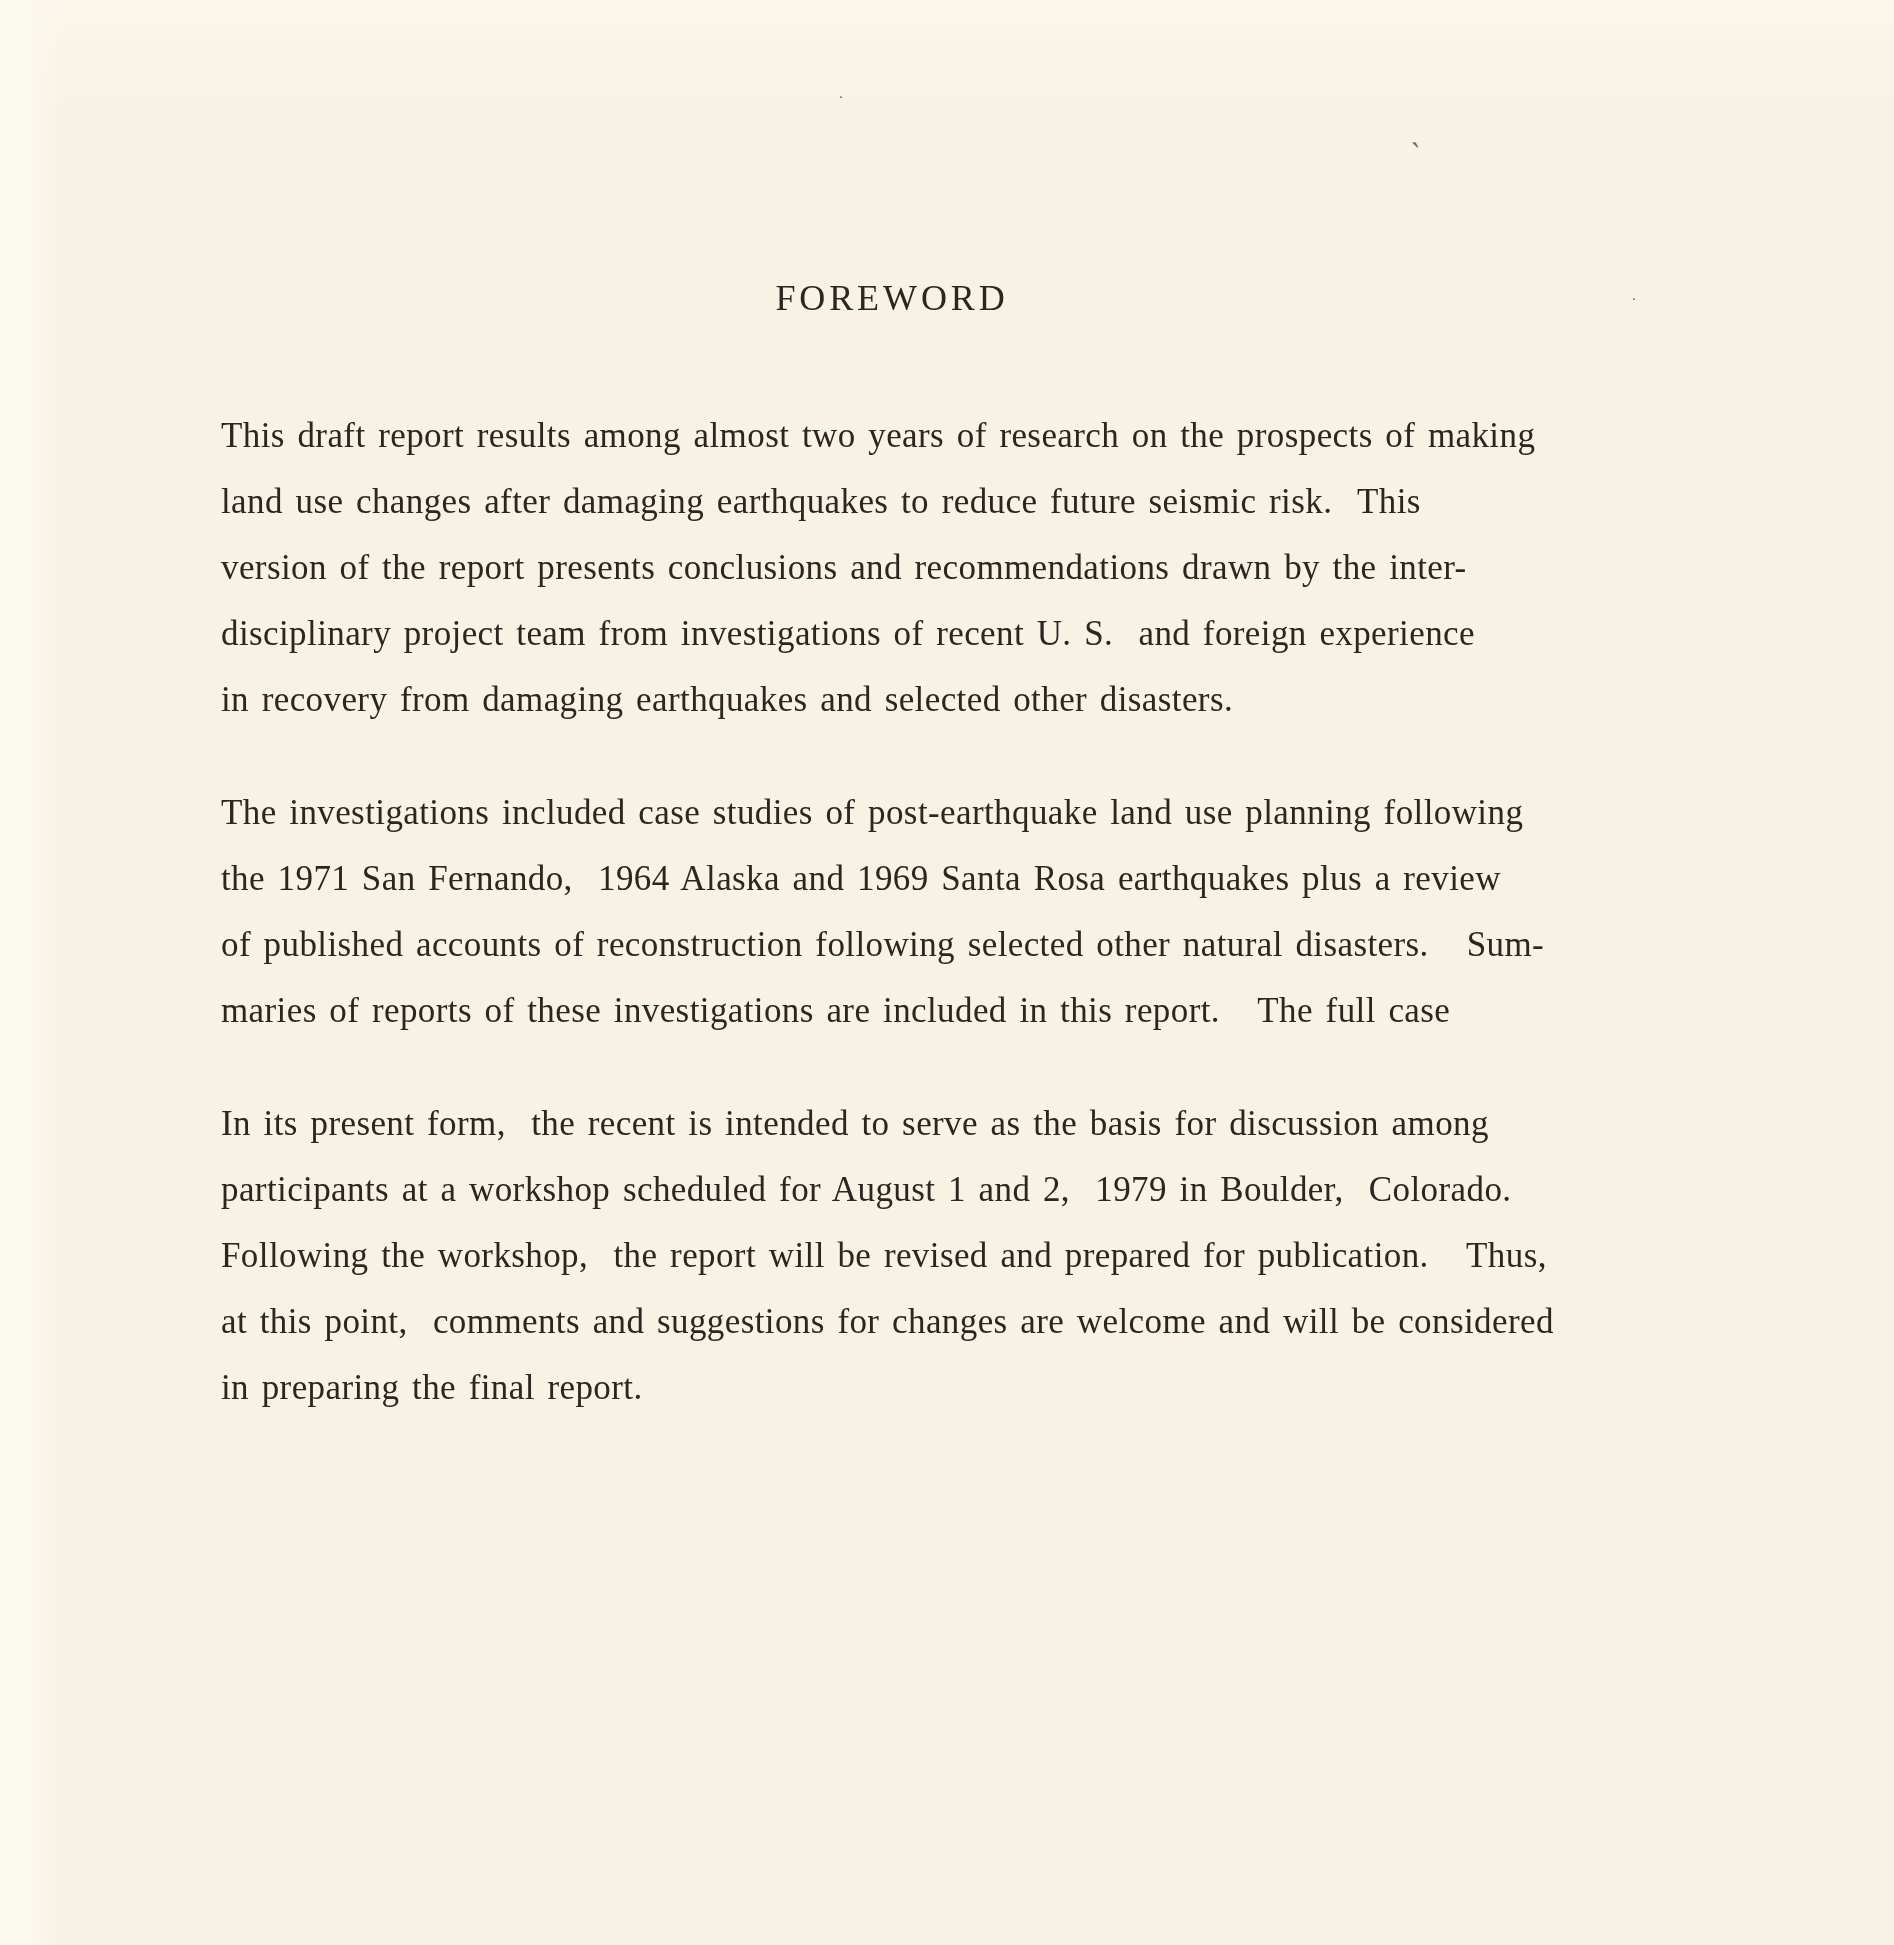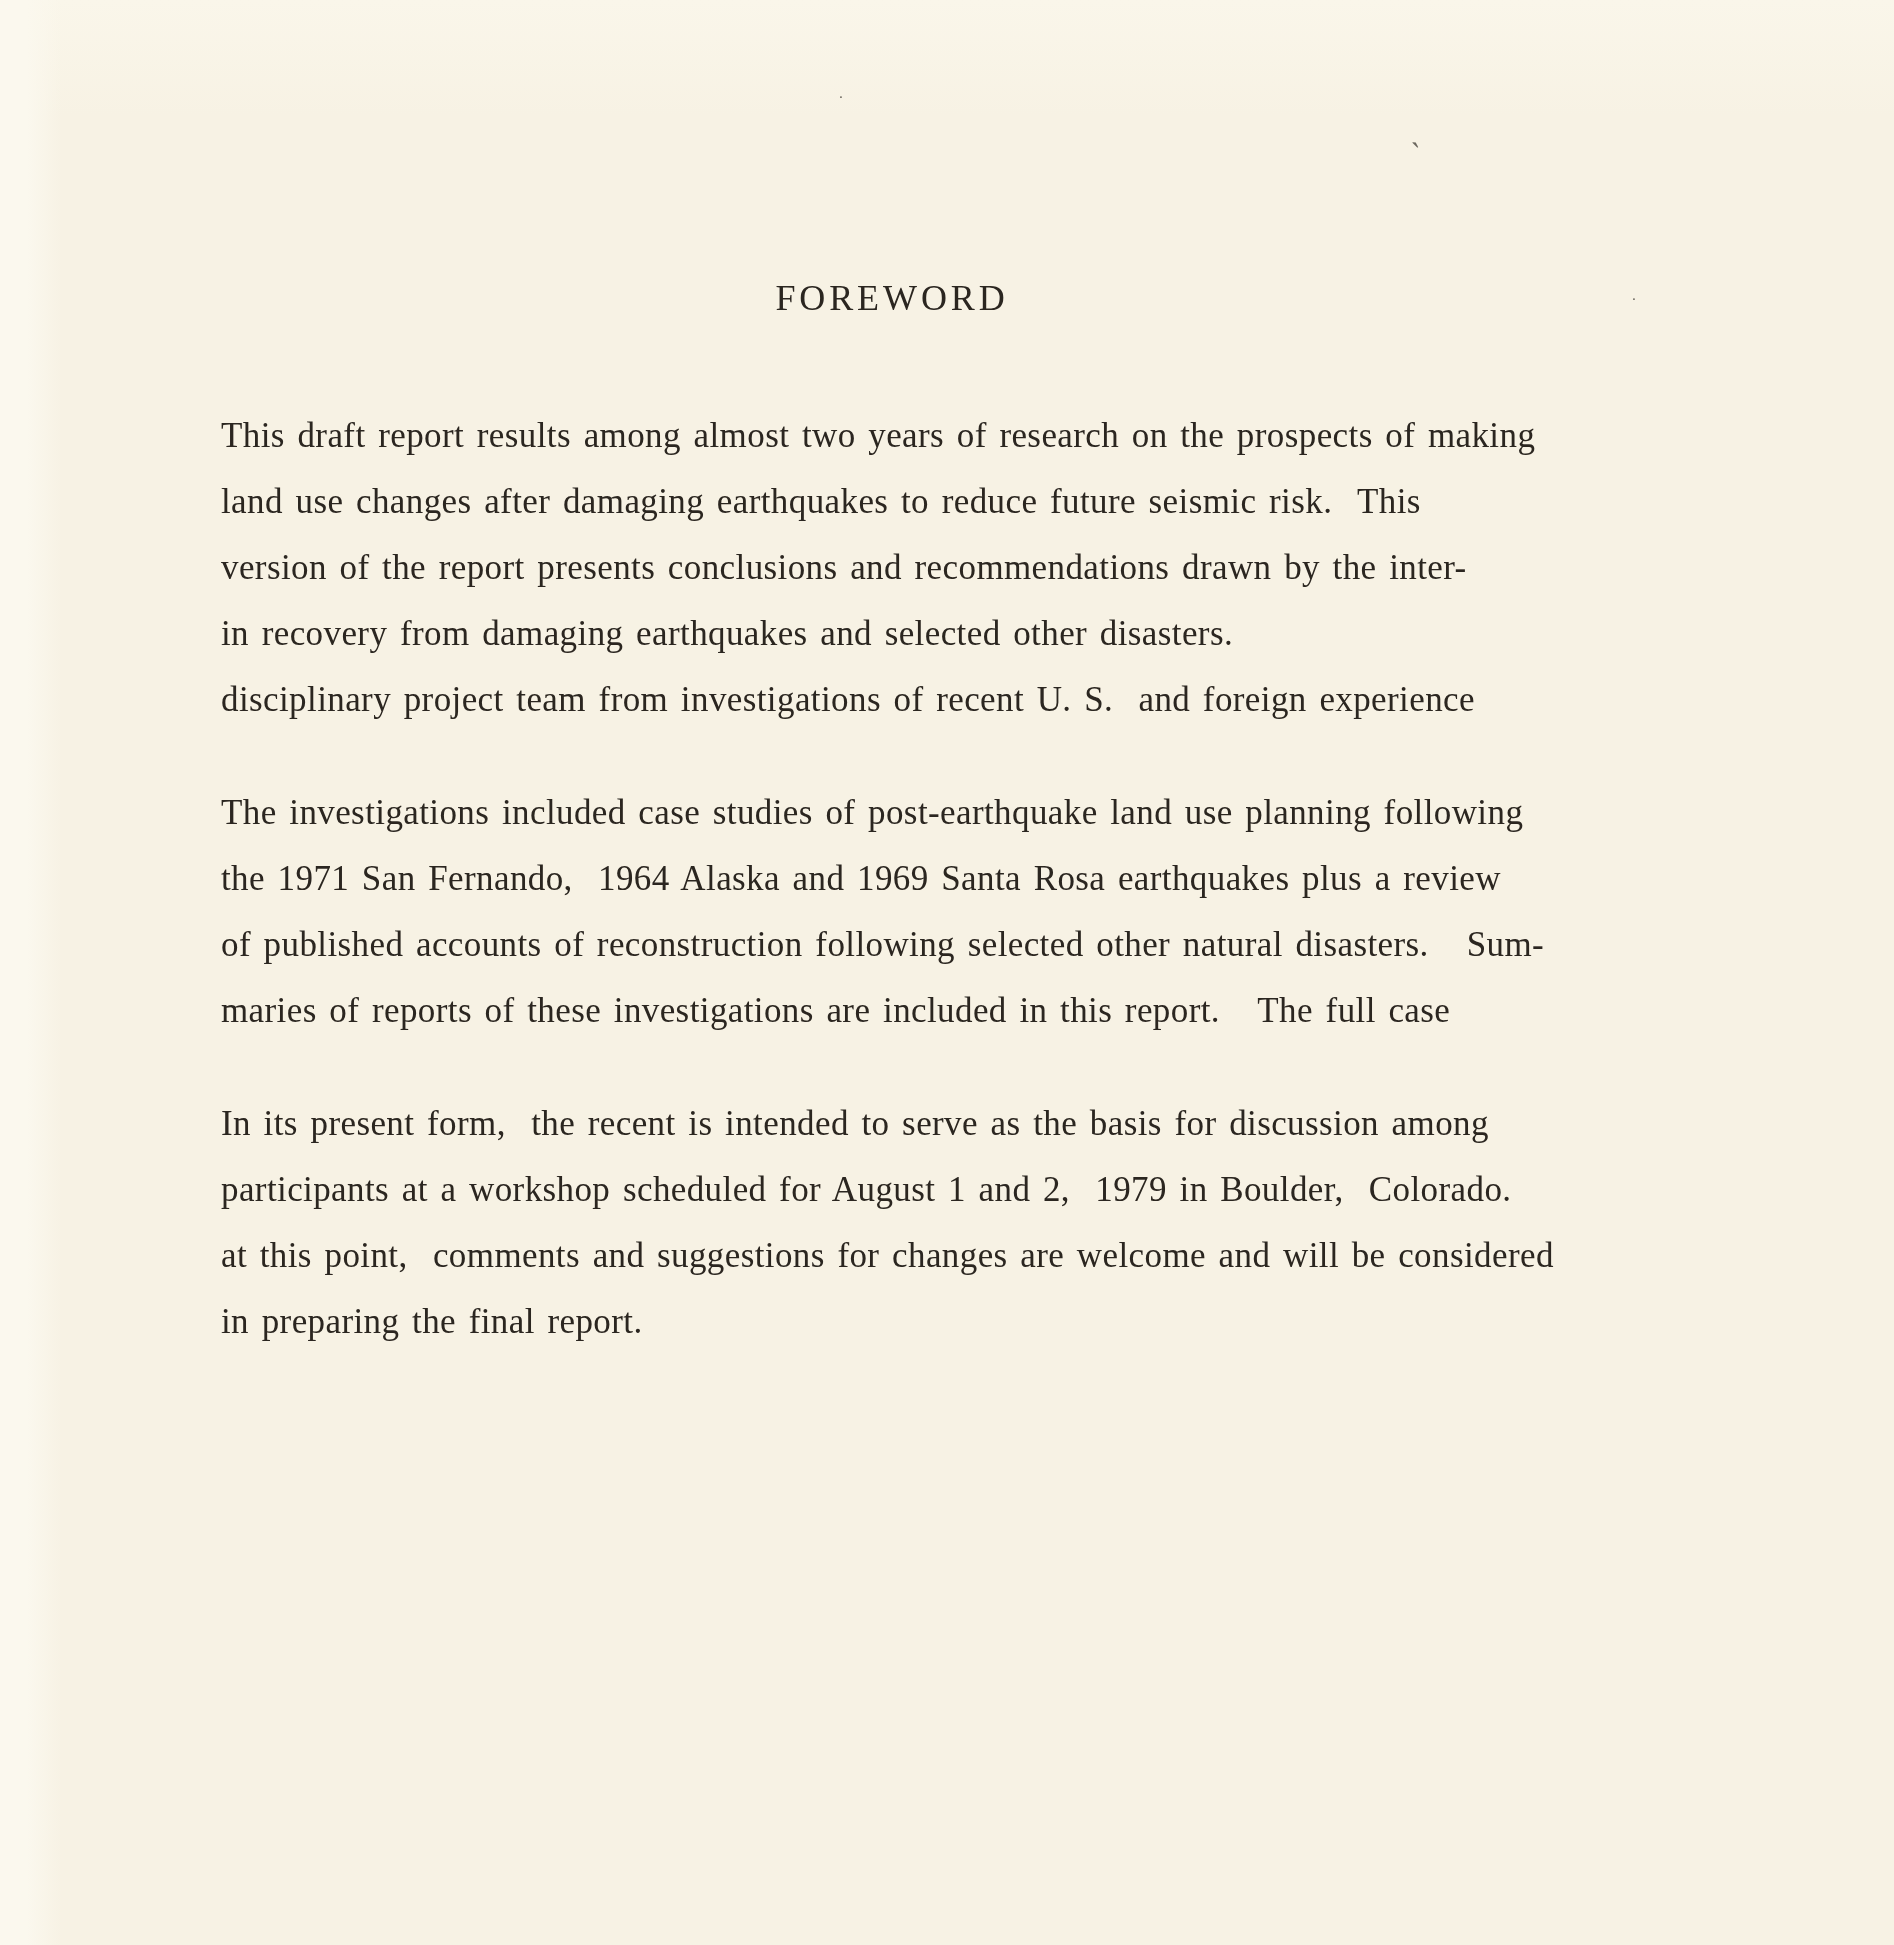--- a/index.html
+++ b/index.html
@@ -68,32 +68,33 @@
 <span class="artifact artifact-dot-right">.</span>
 
 <div class="content">
 
   <h1 class="doc-title">FOREWORD</h1>
 
   <div class="paragraph">
     <div class="text-line">This draft report results among almost two years of research on the prospects of making</div>
     <div class="text-line">land use changes after damaging earthquakes to reduce future seismic risk.  This</div>
     <div class="text-line">version of the report presents conclusions and recommendations drawn by the inter-</div>
+    <div class="text-line">disciplinary project team from investigations of recent U. S.  and foreign experience</div>
     <div class="text-line">in recovery from damaging earthquakes and selected other disasters.</div>
-    <div class="text-line">disciplinary project team from investigations of recent U. S.  and foreign experience</div>
   </div>
 
   <div class="paragraph">
     <div class="text-line">The investigations included case studies of post-earthquake land use planning following</div>
     <div class="text-line">the 1971 San Fernando,  1964 Alaska and 1969 Santa Rosa earthquakes plus a review</div>
     <div class="text-line">of published accounts of reconstruction following selected other natural disasters.   Sum-</div>
     <div class="text-line">maries of reports of these investigations are included in this report.   The full case</div>
   </div>
 
   <div class="paragraph">
     <div class="text-line">In its present form,  the recent is intended to serve as the basis for discussion among</div>
     <div class="text-line">participants at a workshop scheduled for August 1 and 2,  1979 in Boulder,  Colorado.</div>
+    <div class="text-line">Following the workshop,  the report will be revised and prepared for publication.   Thus,</div>
     <div class="text-line">at this point,  comments and suggestions for changes are welcome and will be considered</div>
     <div class="text-line">in preparing the final report.</div>
   </div>
 
 </div>
 
 
 </body></html>

